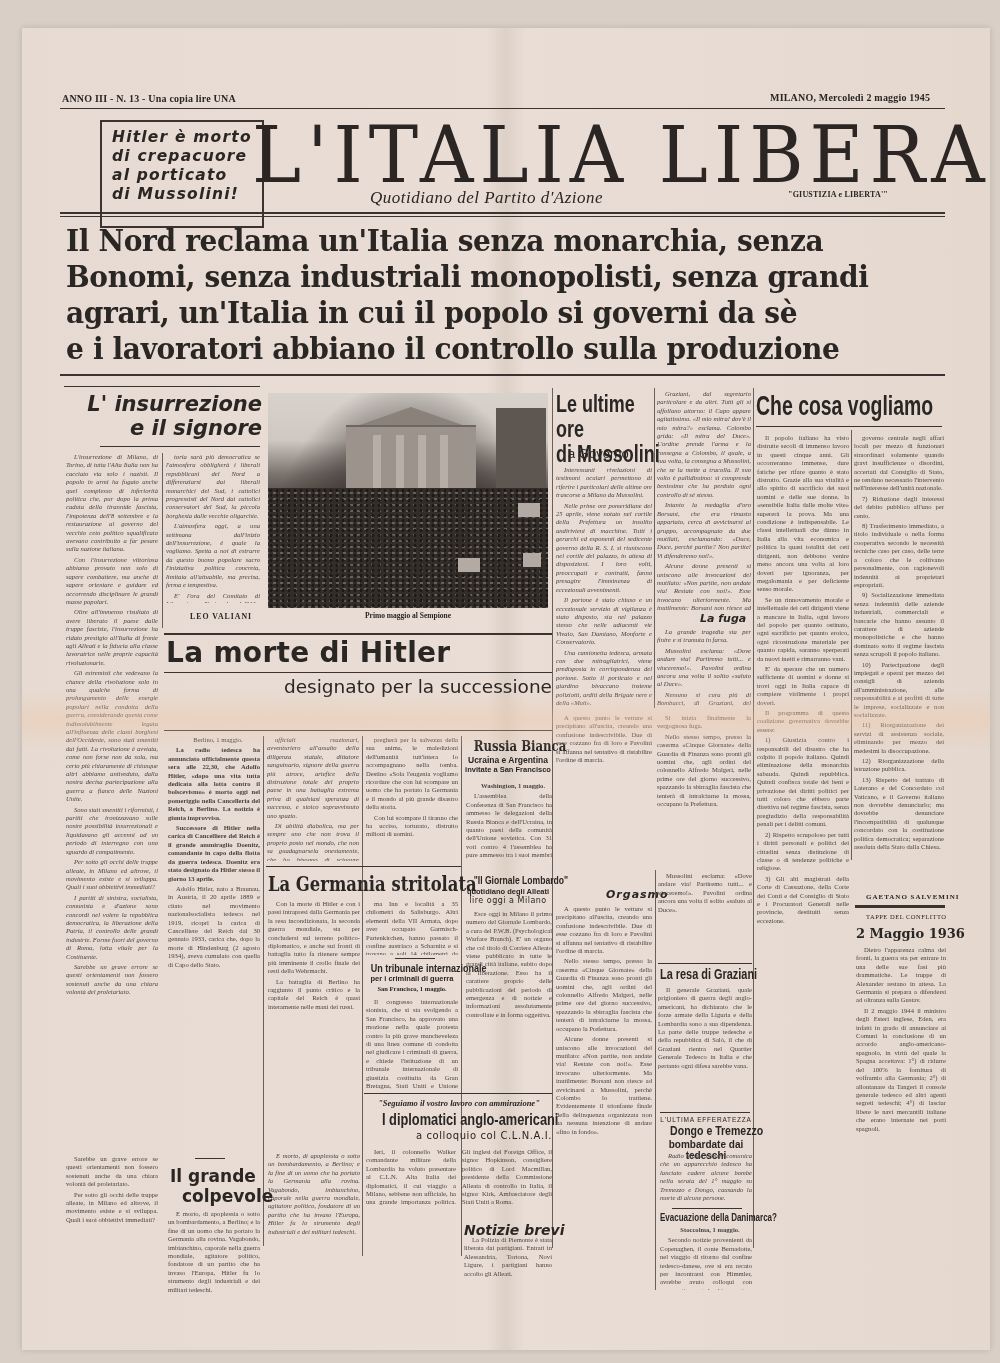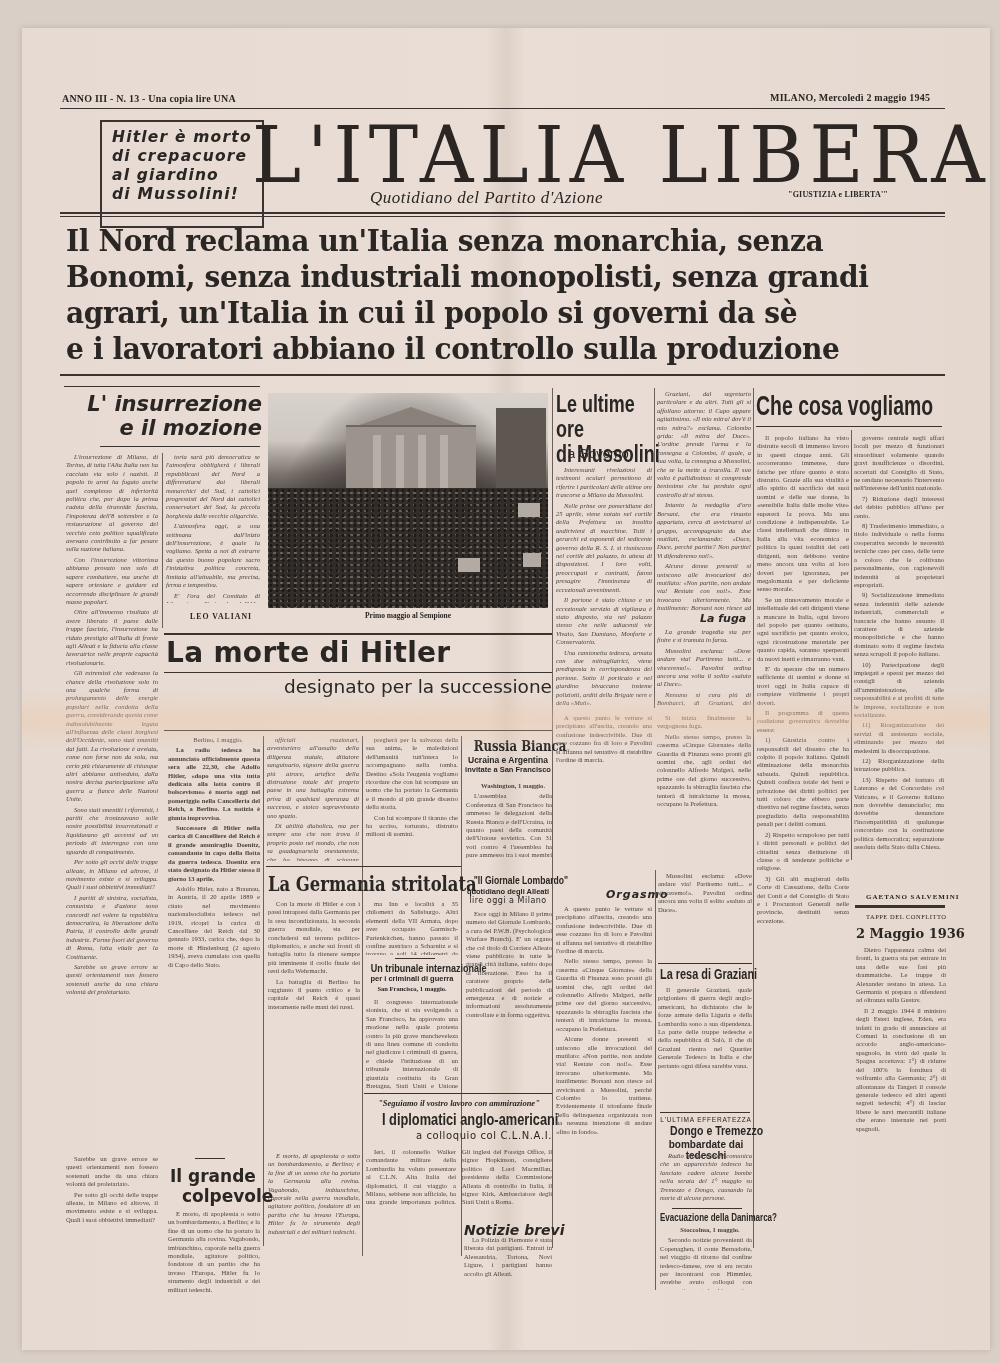--- a/index.html
+++ b/index.html
@@ -80,42 +80,42 @@
 
 <div class="paper"></div>
 
 <div class="abs hdr-small" style="left:62px;top:93px;">ANNO III - N. 13 - Una copia lire UNA</div>
 <div class="abs hdr-small" style="left:770px;top:92px;">MILANO, Mercoledì 2 maggio 1945</div>
 <div class="rule" style="left:60px;top:108px;width:885px;height:1px;"></div>
 
 <div class="abs boxed" style="left:68px;top:120px;width:164px;height:108px;margin-left:32px;">
   <div>Hitler è morto</div>
   <div>di crepacuore</div>
-  <div>al giardino</div>
+  <div>al porticato</div>
   <div>di Mussolini!</div>
 </div>
 
 <div class="abs masthead" style="left:252px;top:118px;">L'ITALIA LIBERA</div>
 <div class="abs sub" style="left:370px;top:188px;">Quotidiano del Partito d'Azione</div>
 <div class="abs hdr-small" style="left:788px;top:190px;font-size:8px;">"GIUSTIZIA e LIBERTA'"</div>
 <div class="rule" style="left:60px;top:212px;width:885px;height:2px;"></div>
 <div class="rule" style="left:60px;top:216px;width:885px;height:1px;"></div>
 
 <div class="abs" style="left:66px;top:222px;width:880px;">
   <div class="banner">Il Nord reclama un'Italia senza monarchia, senza</div>
   <div class="banner">Bonomi, senza industriali monopolisti, senza grandi</div>
   <div class="banner">agrari, un'Italia in cui il popolo si governi da sè</div>
   <div class="banner">e i lavoratori abbiano il controllo sulla produzione</div>
 </div>
 <div class="rule" style="left:60px;top:374px;width:885px;height:2px;"></div>
 
 <div class="rule" style="left:64px;top:386px;width:196px;height:1px;"></div>
 <div class="abs h-ital" style="left:66px;top:392px;width:196px;text-align:right;font-size:21px;line-height:24px;">
   <div>L' insurrezione</div>
-  <div>e il mozione</div>
+  <div>e il signore</div>
 </div>
 <div class="rule" style="left:100px;top:446px;width:160px;height:1px;"></div>
 
 <div class="col" style="left:66px;top:453px;width:92px;height:700px;">
   <p>L'insurrezione di Milano, di Torino, di tutta l'Alta Italia non ha cacciato via solo i nazisti. Il popolo in armi ha fugato anche quel complesso di inferiorità politica che, pur dopo la prima caduta della tirannide fascista, l'impotenza dell'8 settembre e la restaurazione al governo del vecchio ceto politico squalificato avevano contribuito a far pesare sulla nazione italiana.</p>
   <p>Con l'insurrezione vittoriosa abbiamo provato non solo di sapere combattere, ma anche di sapere orientare e guidare ed occorrendo disciplinare le grandi masse popolari.</p>
   <p>Oltre all'immenso risultato di avere liberato il paese dalle truppe fasciste, l'insurrezione ha ridato prestigio all'Italia di fronte agli Alleati e la fiducia alla classe lavoratrice nelle proprie capacità rivoluzionarie.</p>
   <p>Gli estremisti che vedevano la chance della rivoluzione solo in una qualche forma di prolungamento delle energie popolari nella condotta della guerra, considerando questa come indissolubilmente legata all'influenza delle classi borghesi dell'Occidente, sono stati smentiti dai fatti. La rivoluzione è avviata, come non forse non da sola, ma certo più chiaramente di chiunque altri abbiamo antiveduto, dalla nostra decisa partecipazione alla guerra a fianco delle Nazioni Unite.</p>
   <p>Sono stati smentiti i riformisti, i partiti che ironizzavano sulle nostre possibilità insurrezionali e liquidavano gli accenni ad un periodo di interregno con uno sguardo di compatimento.</p>
   <p>Per sotto gli occhi delle truppe alleate, in Milano ed altrove, il movimento esiste e si sviluppa. Quali i suoi obbiettivi immediati?</p>

